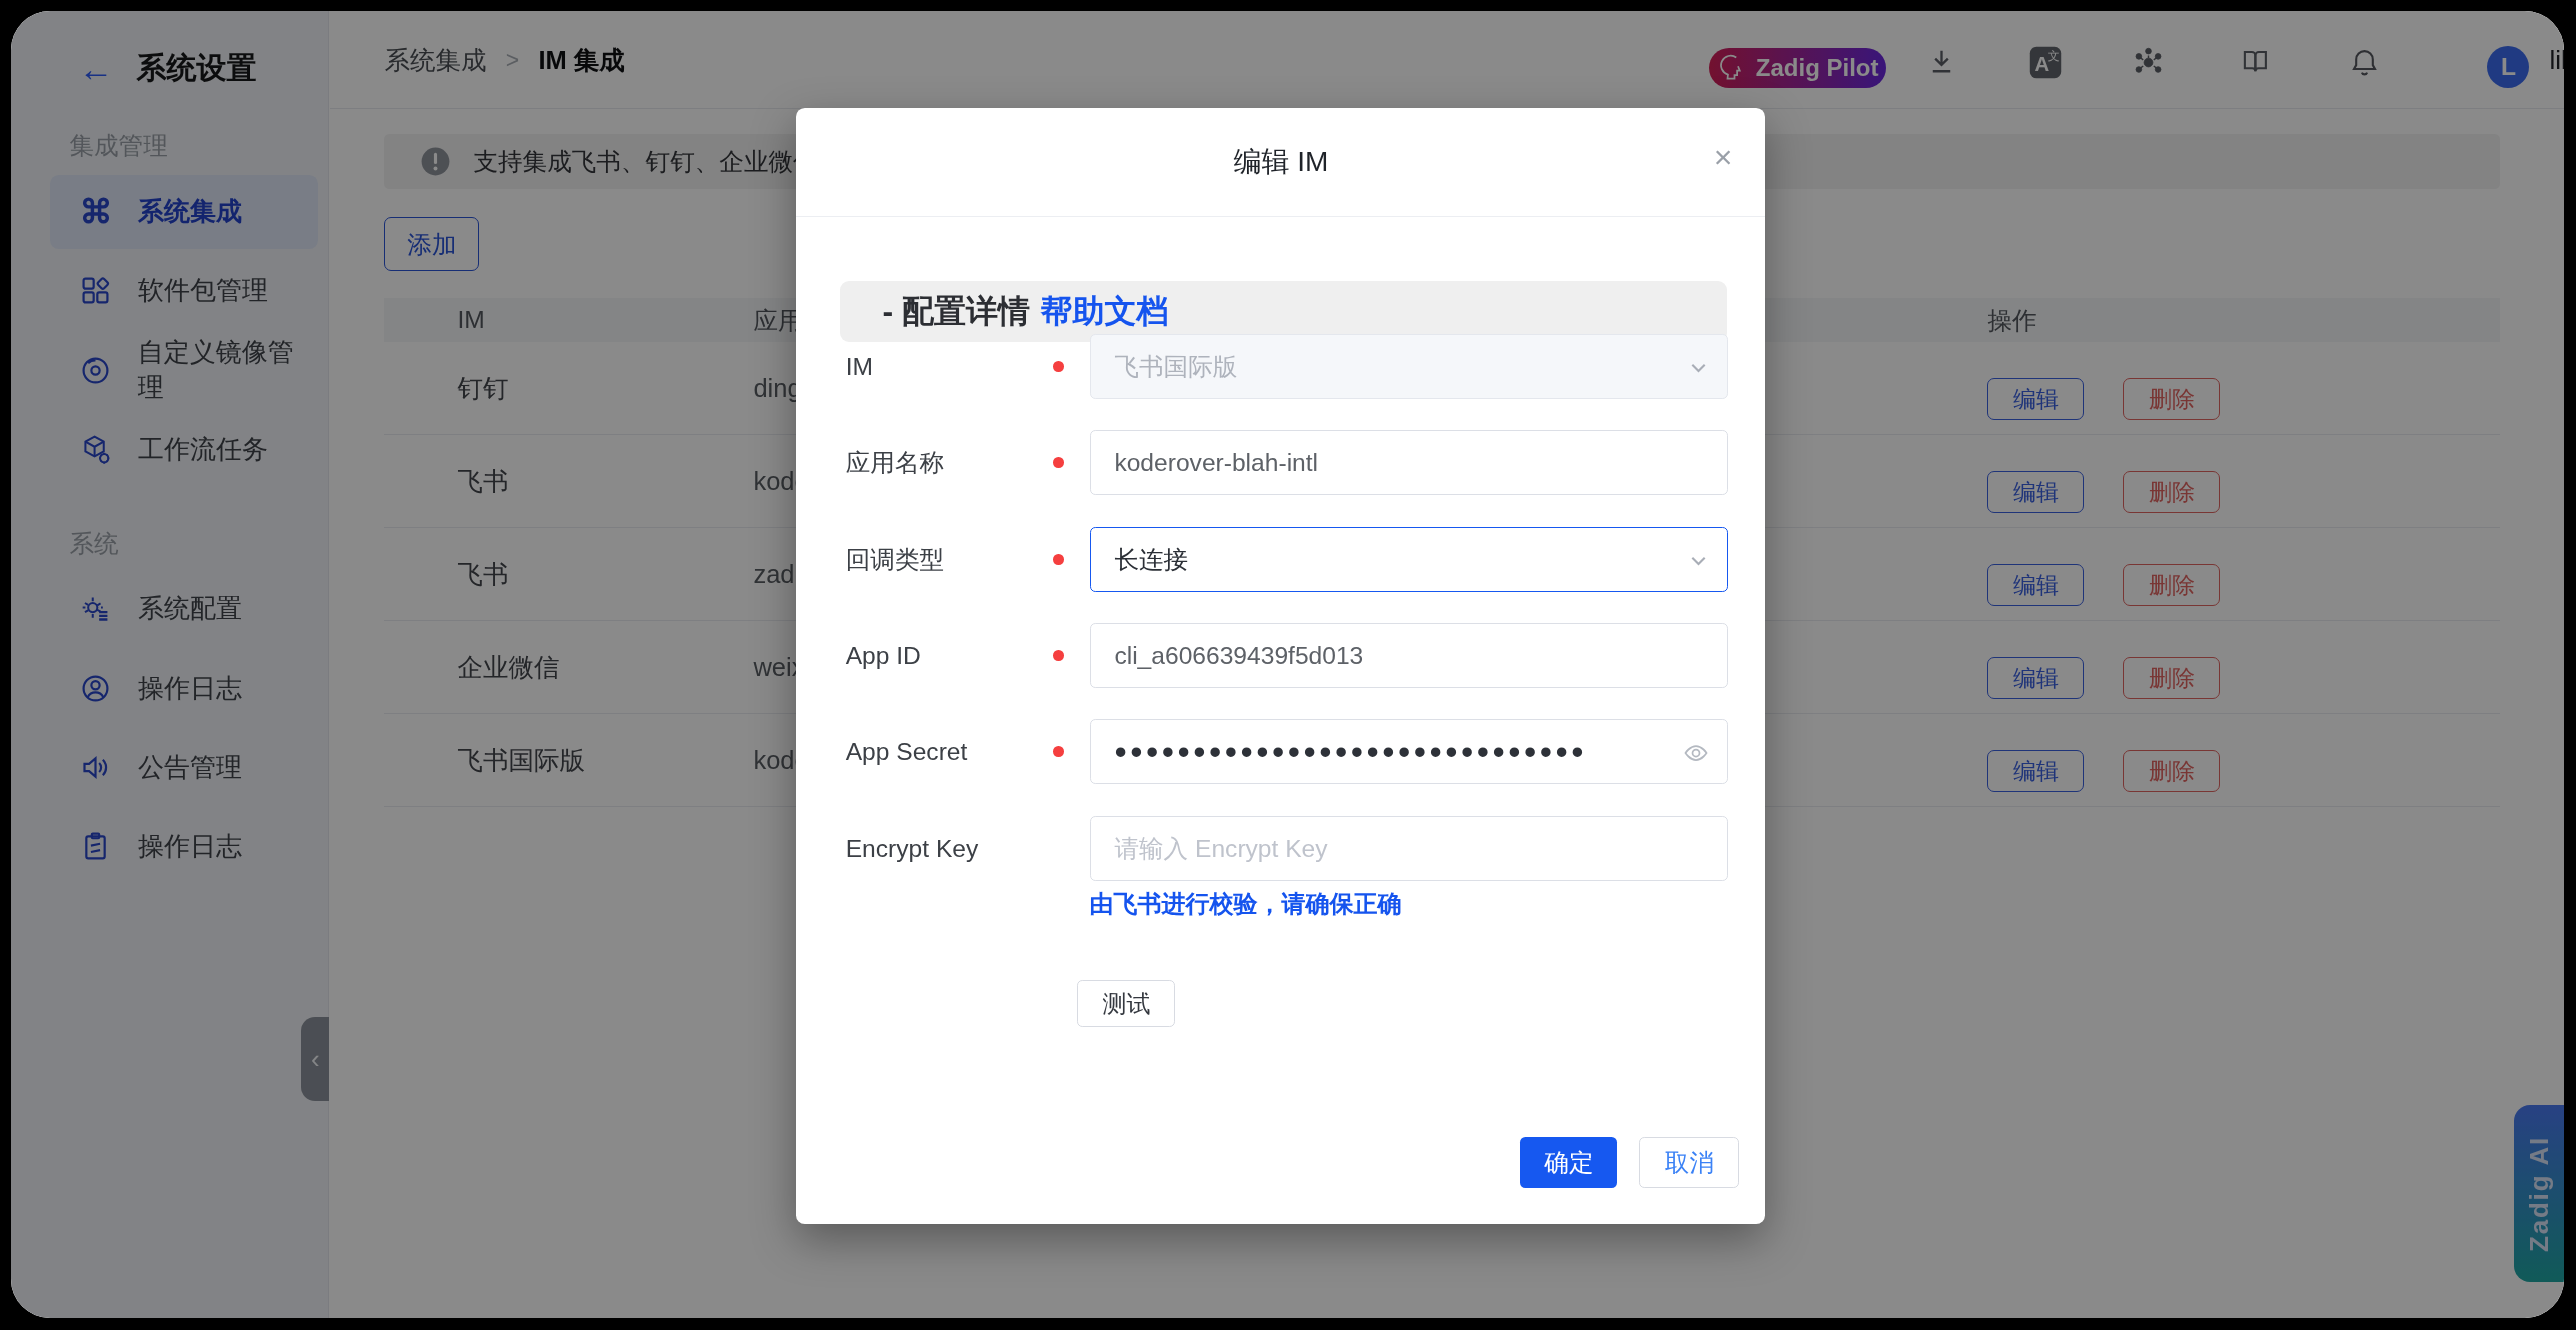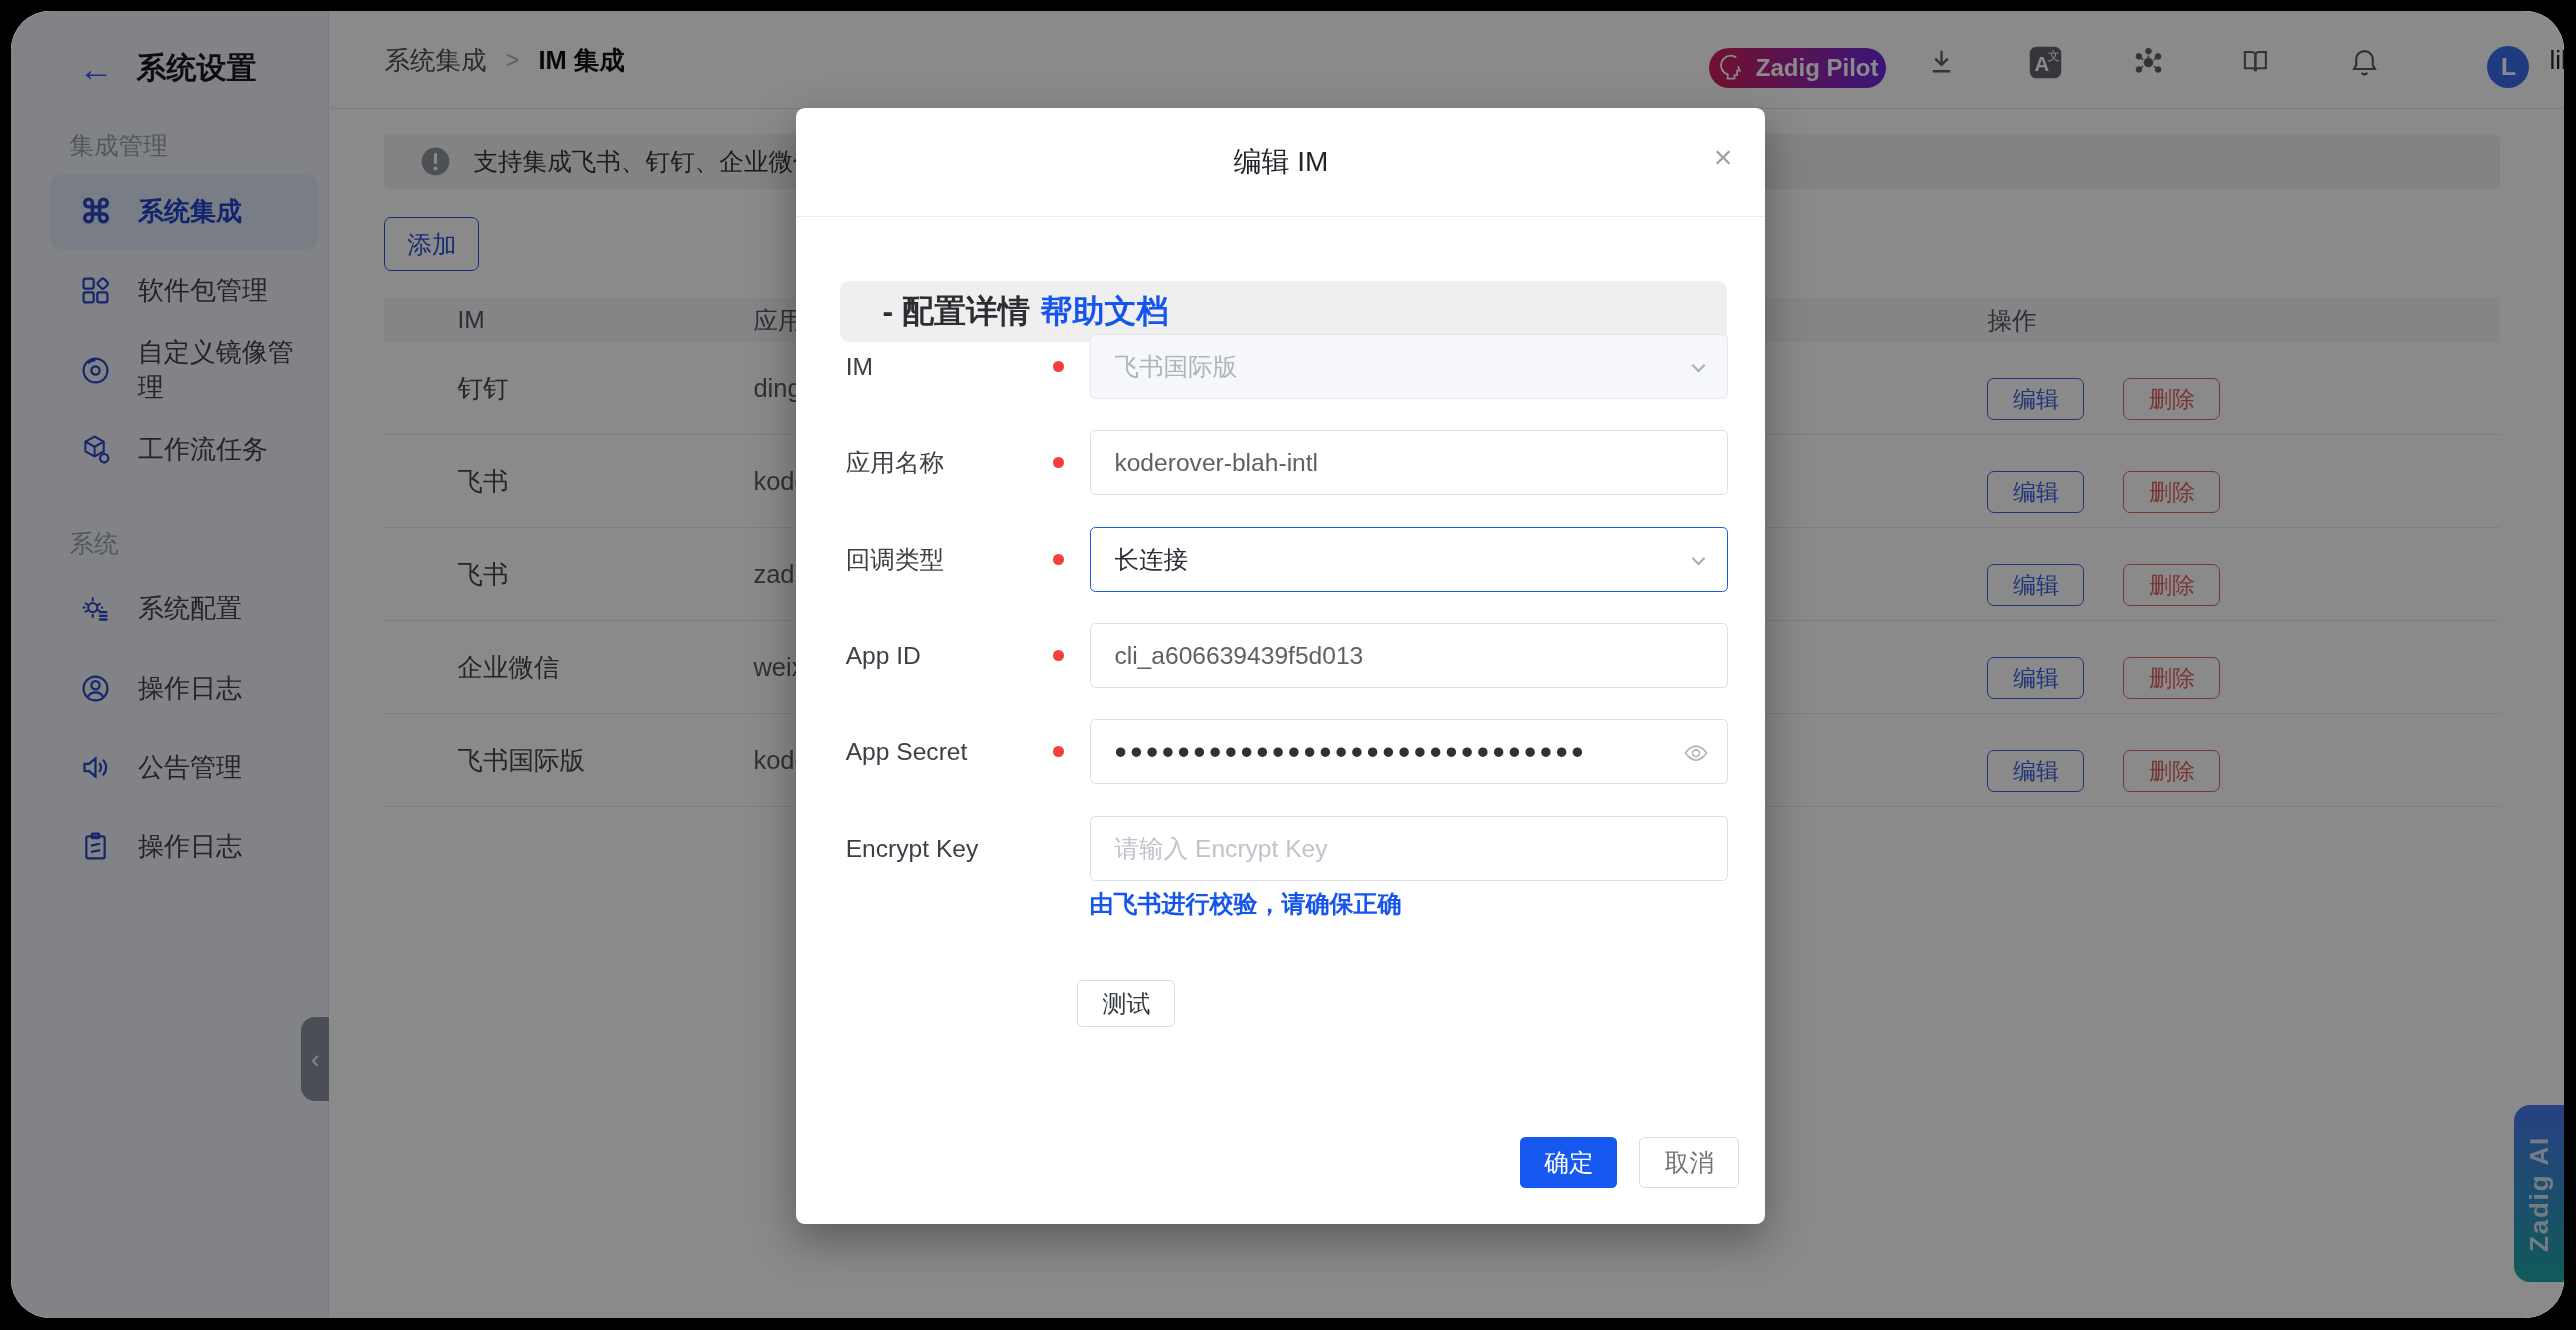--- a/index.html
+++ b/index.html
@@ -108,21 +108,21 @@
   .grow { flex:1; }
   .secret-dots { font-size:35px; letter-spacing:3.5px; color:#2d3138; line-height:65px;
                  overflow:hidden; white-space:nowrap; }
   .eye { position:absolute; right:17.6px; top:18.5px; cursor:pointer; }
   .m-helper { position:absolute; left:293px; top:780px; font-size:24px; font-weight:bold; color:#1554ee; }
   .m-test { position:absolute; left:281px; top:872px; width:98px; height:47px; background:#fff;
             border:0.9px solid #d8dbe2; border-radius:5.3px; font-size:24px; color:#34383f; cursor:pointer; }
   .m-ok { position:absolute; left:724px; top:1029px; width:97px; height:51px; background:#1658f0;
           border:none; border-radius:5.3px; color:#fff; font-size:24.6px; cursor:pointer; }
   .m-cancel { position:absolute; left:843px; top:1029px; width:100px; height:51px; background:#fff;
-              border:0.9px solid #d8dbe2; border-radius:5.3px; color:#737373; font-size:24.6px; cursor:pointer; }
+              border:0.9px solid #d8dbe2; border-radius:5.3px; color:#3b82f6; font-size:24.6px; cursor:pointer; }
   svg { display:block; }
 </style>
 </head>
 <body>
 
 <div class="window">
 
   <div class="sidebar">
     <div class="sb-head">
       <span class="back-arrow">←</span>

